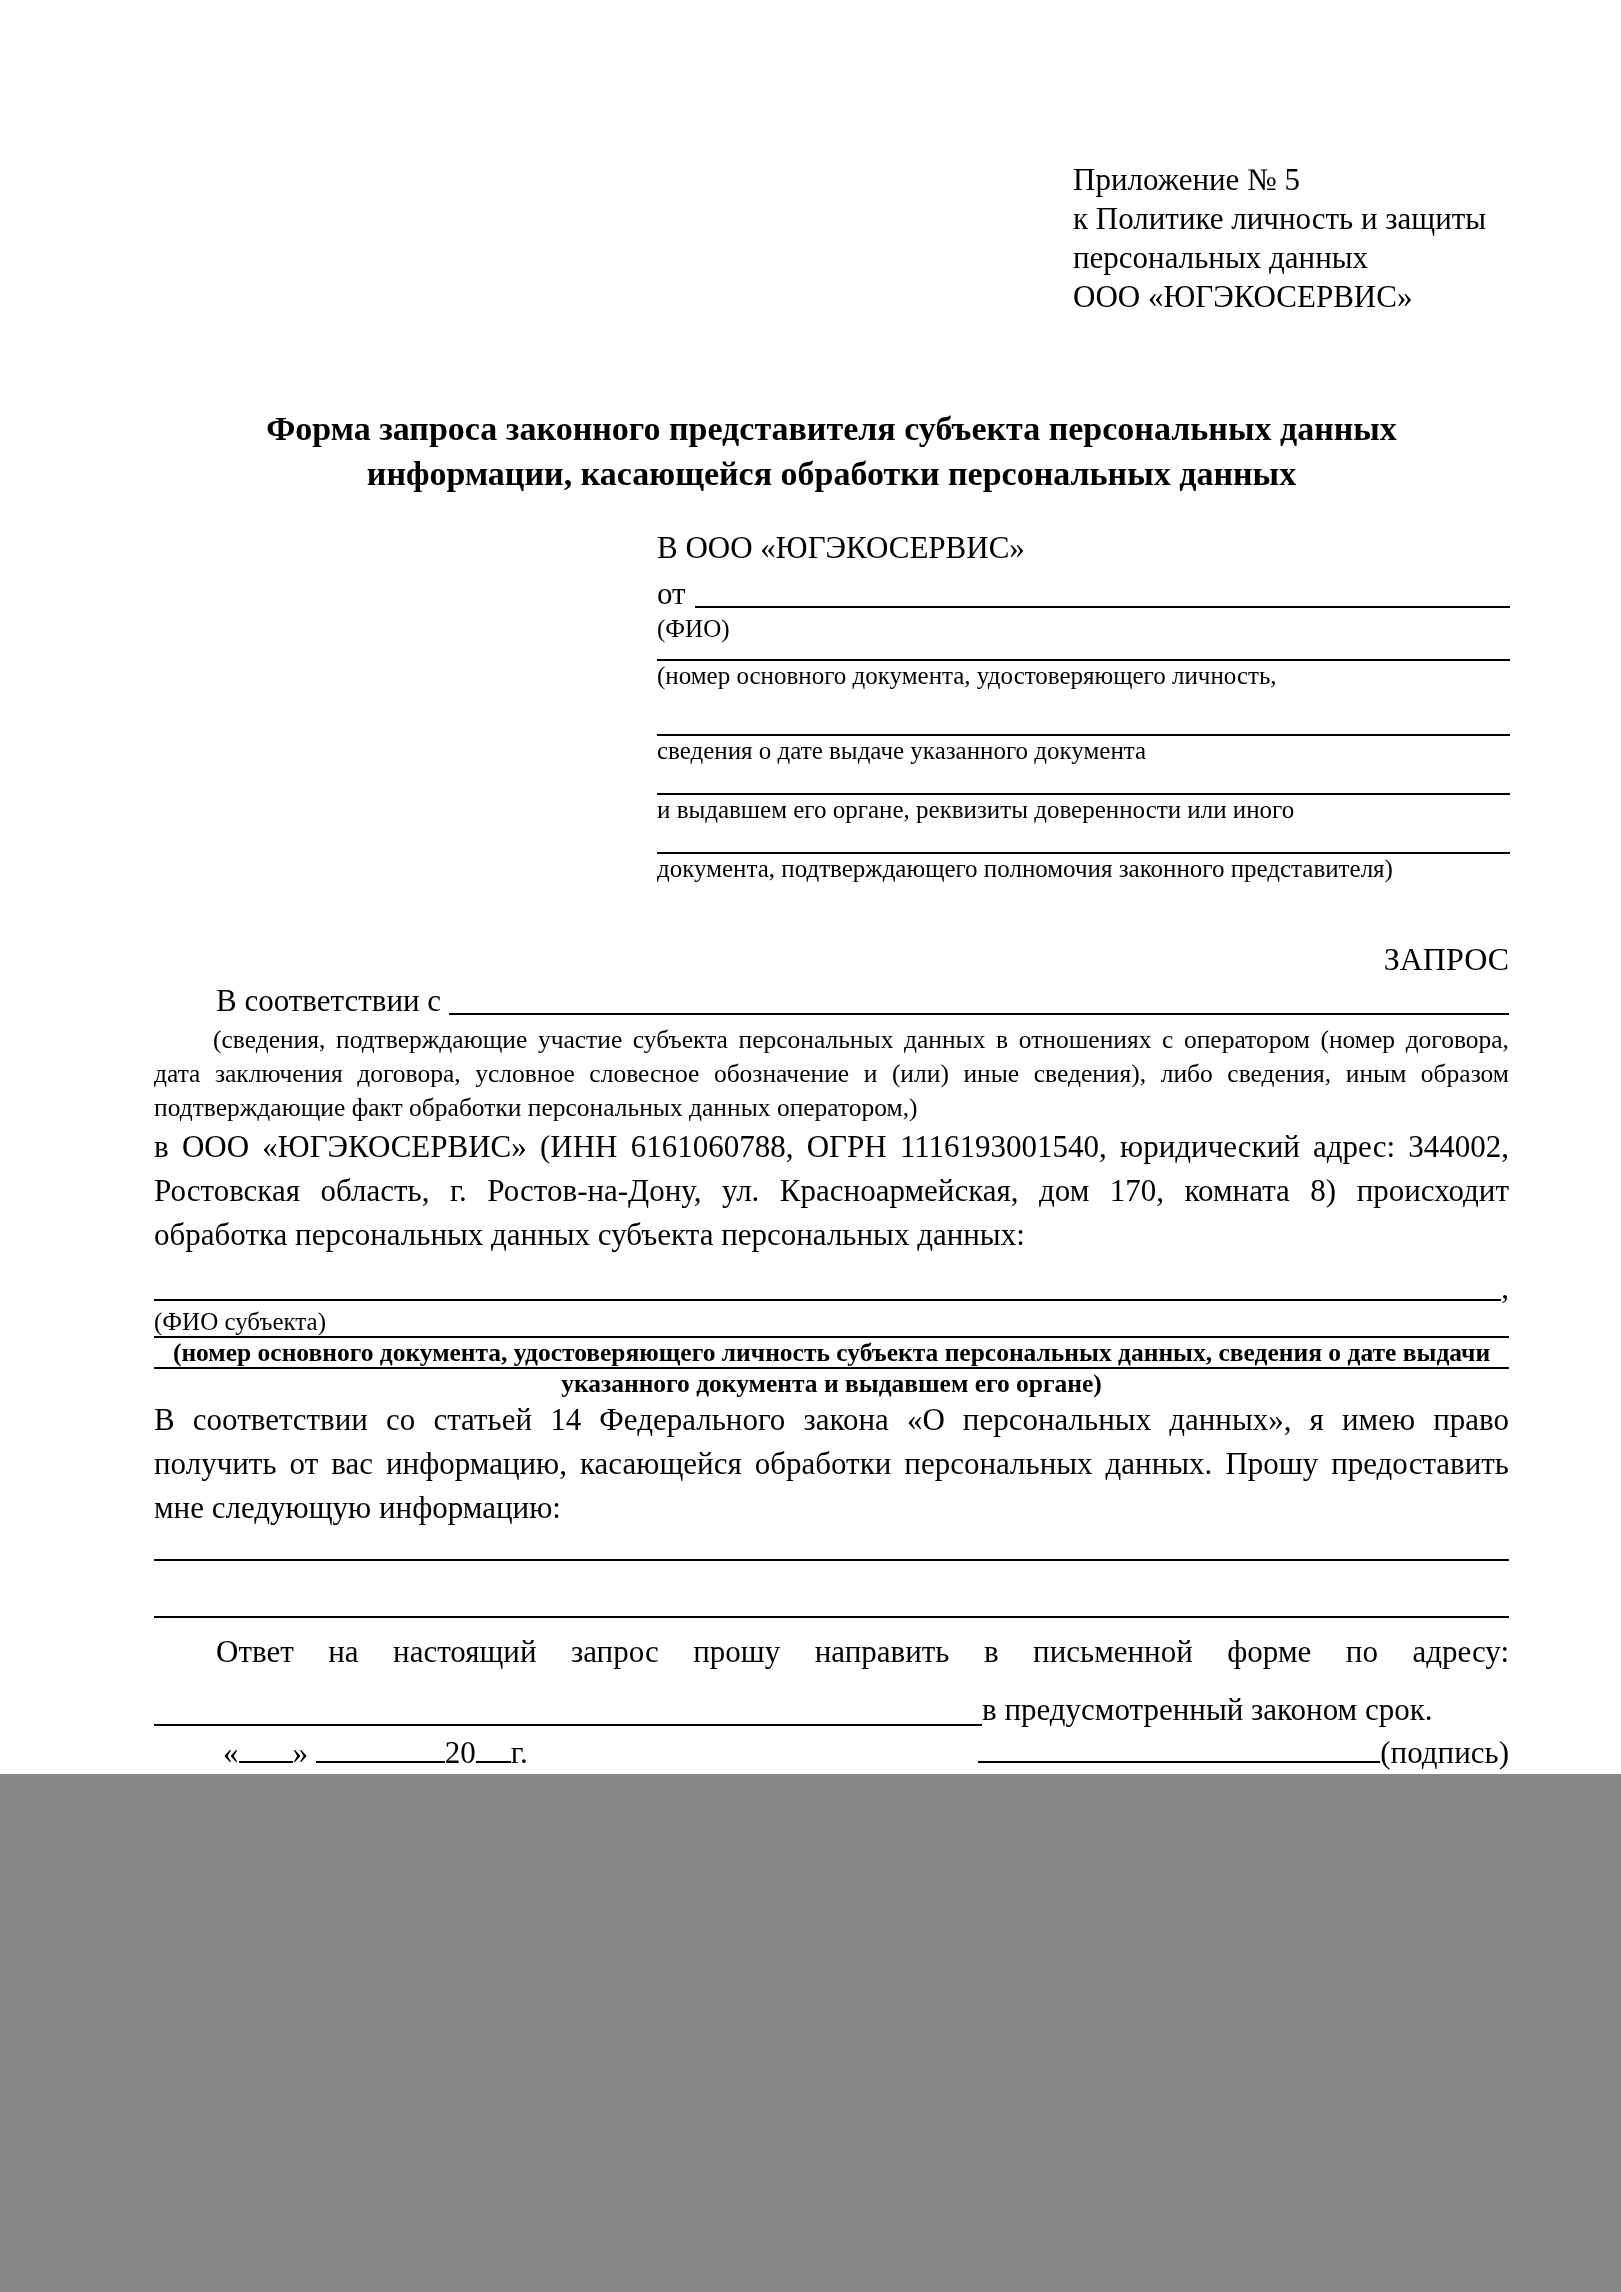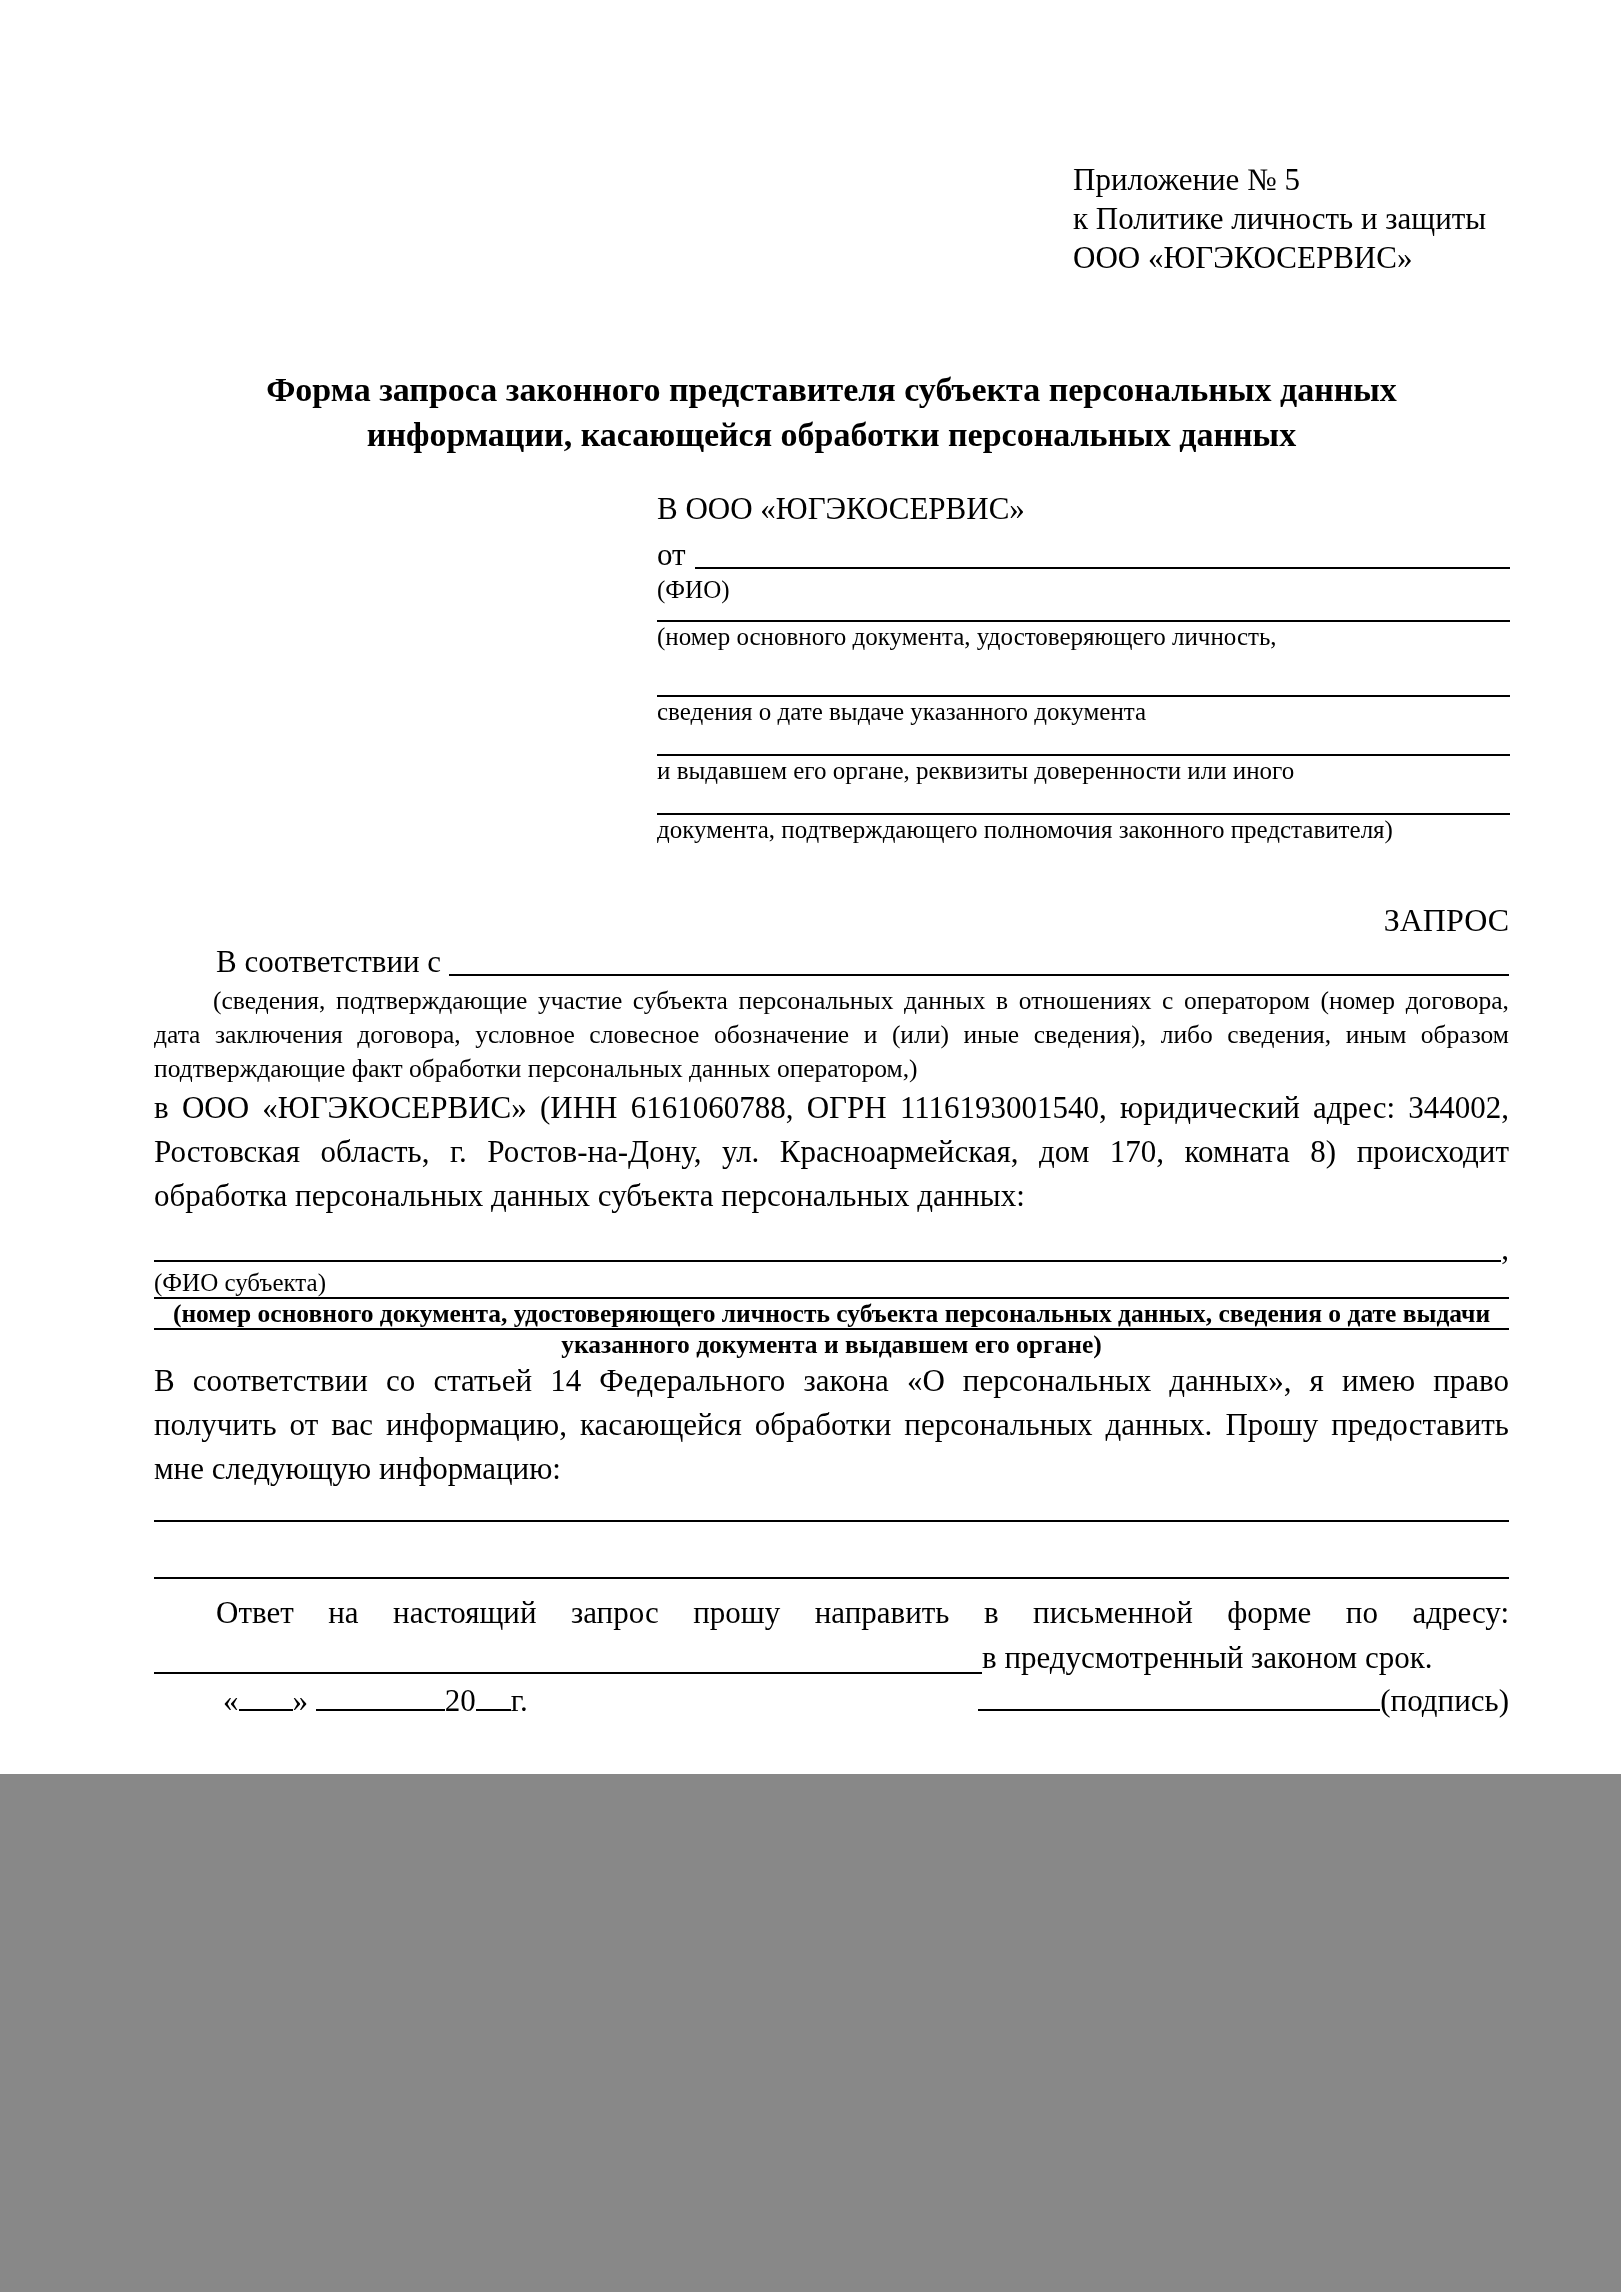--- a/index.html
+++ b/index.html
@@ -32,40 +32,41 @@
   .zapros{margin-top:56px;text-align:right;font-size:32px;line-height:41px;}
   .intro-row{padding-left:62px;line-height:41px;}
   .intro-row .lbl{padding-right:7.8px;white-space:nowrap;text-align:right;}
   .small-note{font-size:25.5px;line-height:34px;text-align:justify;text-indent:59px;margin-top:2px;}
   .para{text-align:justify;}
   .subject-row{margin-top:11.8px;line-height:39px;}
   .doc-cap-wide{font-size:25.5px;line-height:29px;text-align:center;font-weight:bold;}
   .blank1{margin-top:29px;}
   .blank2{margin-top:55px;}
   .reply{margin-top:11.8px;text-align:justify;text-align-last:justify;text-indent:62px;}
-  .reply2{line-height:45px;}
+  .reply2{line-height:45px;margin-top:13px;}
   .reply2 .fillpart{flex:0 0 828px;}
   .reply2 .tail{white-space:nowrap;}
   
   .footer-row{display:flex;justify-content:space-between;align-items:flex-end;line-height:41px;}
   .date-group{padding-left:69px;white-space:nowrap;}
   .sig-group{white-space:nowrap;}
   .u-day{width:54px;}
   .u-month{width:129px;}
   .u-year{width:35px;}
   .u-sign{width:402px;}
 </style>
 </head>
 <body>
 
 <div class="page">
 
   <div class="header-note">
     <div>Приложение № 5</div>
     <div>к Политике личность и защиты</div>
+    <div>персональных данных</div>
     <div>ООО «ЮГЭКОСЕРВИС»</div>
   </div>
 
   <div class="doc-title">
     <div>Форма запроса законного представителя субъекта персональных данных</div>
     <div>информации, касающейся обработки персональных данных</div>
   </div>
 
   <div class="addressee">
     <div class="org">В ООО «ЮГЭКОСЕРВИС»</div>

